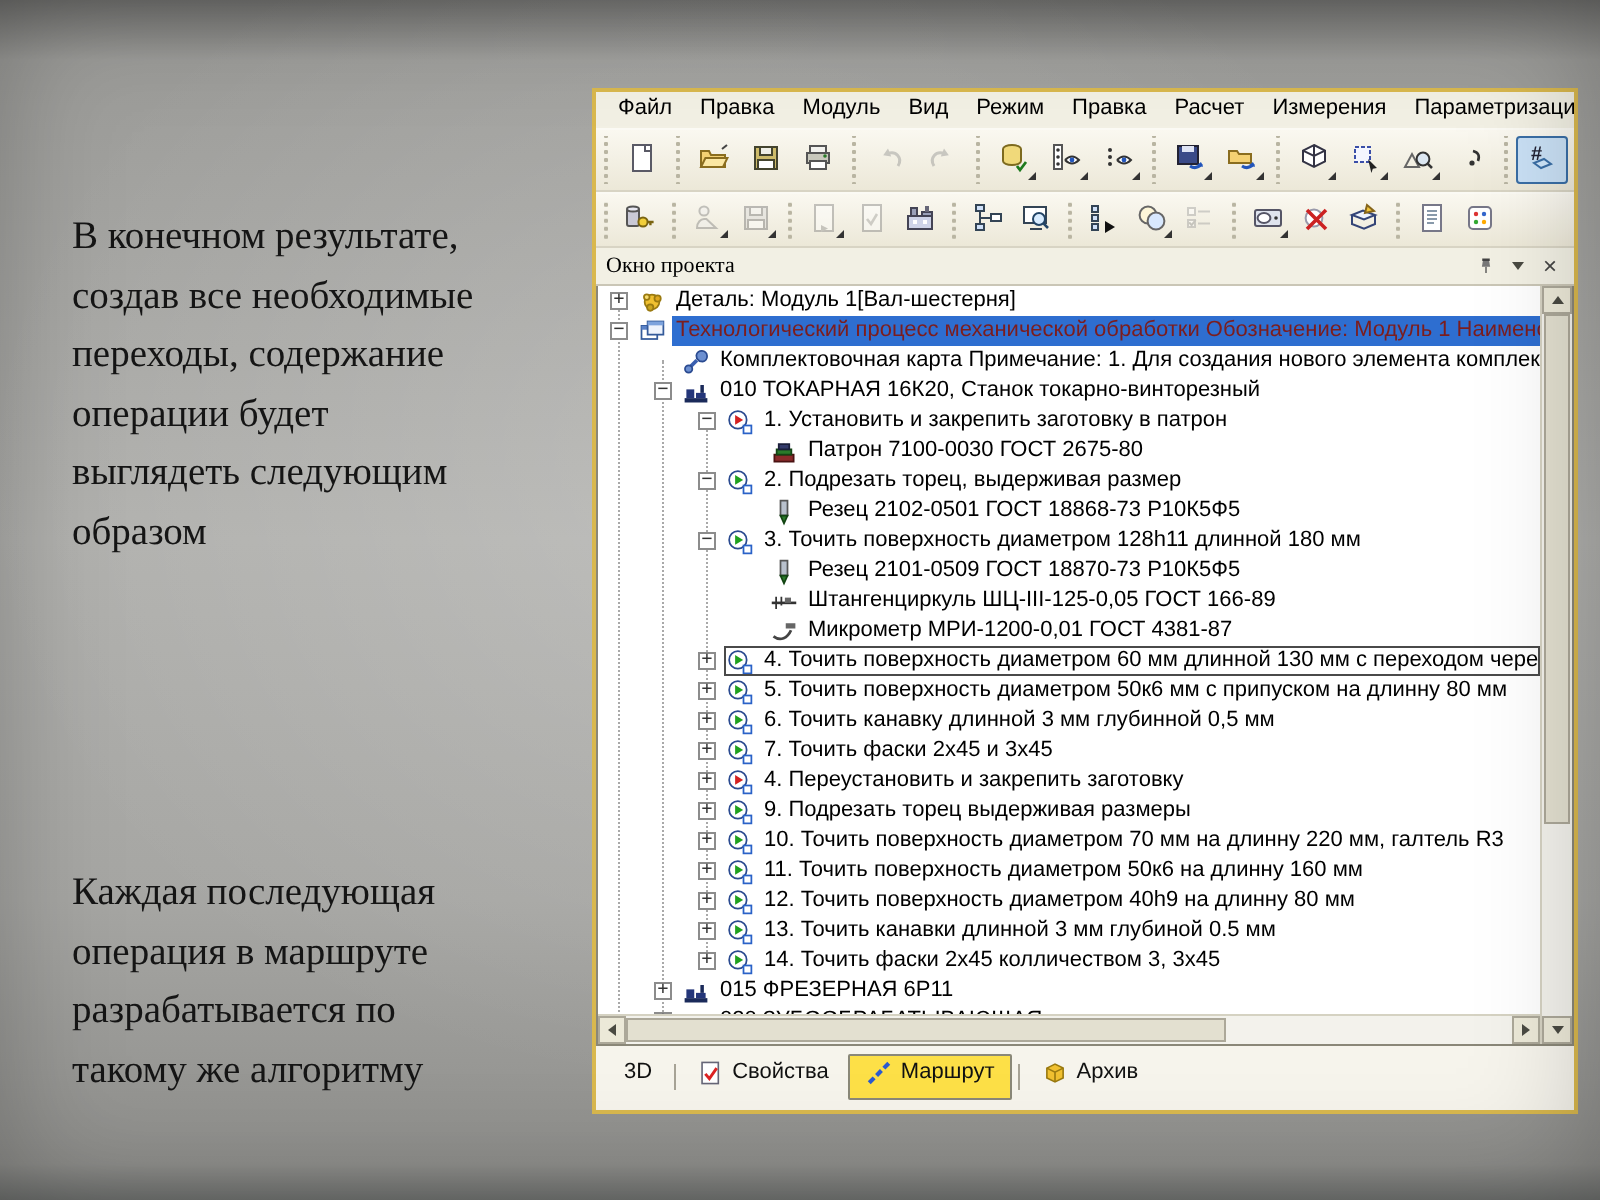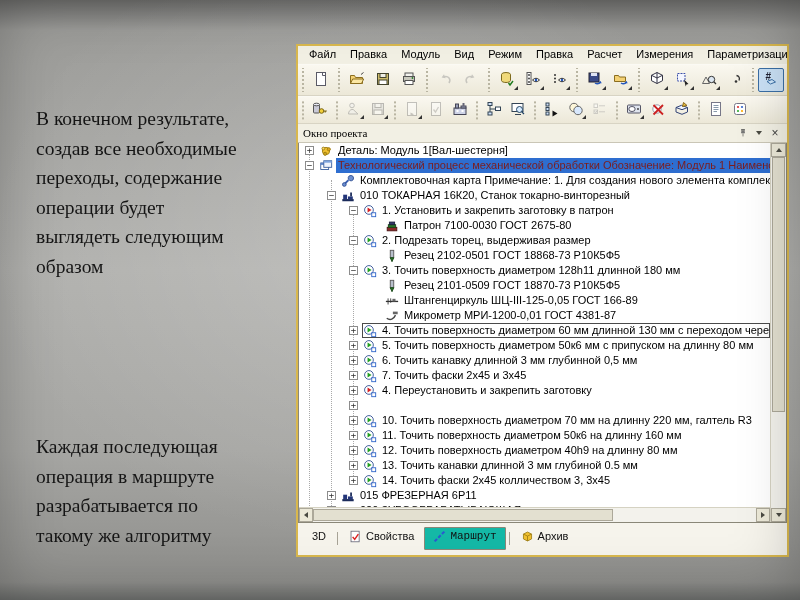--- a/index.html
+++ b/index.html
@@ -55,21 +55,21 @@
   .hthumb{background:#e3e0d0;border:1px solid #aca899;box-sizing:border-box;margin:1px 0;width:300px;}
   .tri{width:0;height:0;}
   .tri.up{border-left:3px solid transparent;border-right:3px solid transparent;border-bottom:4px solid #4a4a42;}
   .tri.down{border-left:3px solid transparent;border-right:3px solid transparent;border-top:4px solid #4a4a42;}
   .tri.left{border-top:3px solid transparent;border-bottom:3px solid transparent;border-right:4px solid #4a4a42;}
   .tri.right{border-top:3px solid transparent;border-bottom:3px solid transparent;border-left:4px solid #4a4a42;}
   
   .tabbar{height:26px;flex:0 0 auto;background:#f6f4ec;display:flex;align-items:center;padding:2px 6px 4px 6px;gap:2px;}
   .tab{display:flex;align-items:flex-start;gap:4px;padding:2px 8px;height:17px;color:#111;}
   .tab svg{width:13px;height:13px;}
-  .tab.active{background:#14b8a6;border:1px solid #8a8878;border-radius:1px;font-family:Liberation Mono, monospace;}
+  .tab.active{background:#fde047;border:1px solid #8a8878;border-radius:1px;}
   .tabsep{width:1px;height:13px;background:#a7a396;margin:0 1px;}
 </style>
 </head>
 <body>
 
 <div id="stage">
   <div id="txt-top" class="slide-text">В конечном результате,
 создав все необходимые
 переходы, содержание
 операции будет
@@ -574,20 +574,30 @@
                     <circle cx="6.8" cy="6.8" r="5" fill="#fff" stroke="#2a4a90"></circle>
                     <path d="M5.2 4l4.6 2.8-4.6 2.8z" fill="#d42020"></path>
                     <rect x="10" y="10" width="4.5" height="4.5" fill="#fff" stroke="#2a62c8"></rect>
                   </svg>
                 </span>
                 <span class="tlabel">4.  Переустановить и закрепить заготовку</span>
               </span>
             </div>
             <div class="trow" style="padding-left: 50px;">
               <span class="exp">+</span>
+              <span class="tbody">
+                <span class="ticon">
+                  <svg viewBox="0 0 16 16" xmlns="http://www.w3.org/2000/svg">
+                    <circle cx="6.8" cy="6.8" r="5" fill="#fff" stroke="#2a4a90"></circle>
+                    <path d="M5.2 4l4.6 2.8-4.6 2.8z" fill="#1fa01f"></path>
+                    <rect x="10" y="10" width="4.5" height="4.5" fill="#fff" stroke="#2a62c8"></rect>
+                  </svg>
+                </span>
+                <span class="tlabel">9.  Подрезать торец выдерживая размеры</span>
+              </span>
             </div>
             <div class="trow" style="padding-left: 50px;">
               <span class="exp">+</span>
               <span class="tbody">
                 <span class="ticon">
                   <svg viewBox="0 0 16 16" xmlns="http://www.w3.org/2000/svg">
                     <circle cx="6.8" cy="6.8" r="5" fill="#fff" stroke="#2a4a90"></circle>
                     <path d="M5.2 4l4.6 2.8-4.6 2.8z" fill="#1fa01f"></path>
                     <rect x="10" y="10" width="4.5" height="4.5" fill="#fff" stroke="#2a62c8"></rect>
                   </svg>

